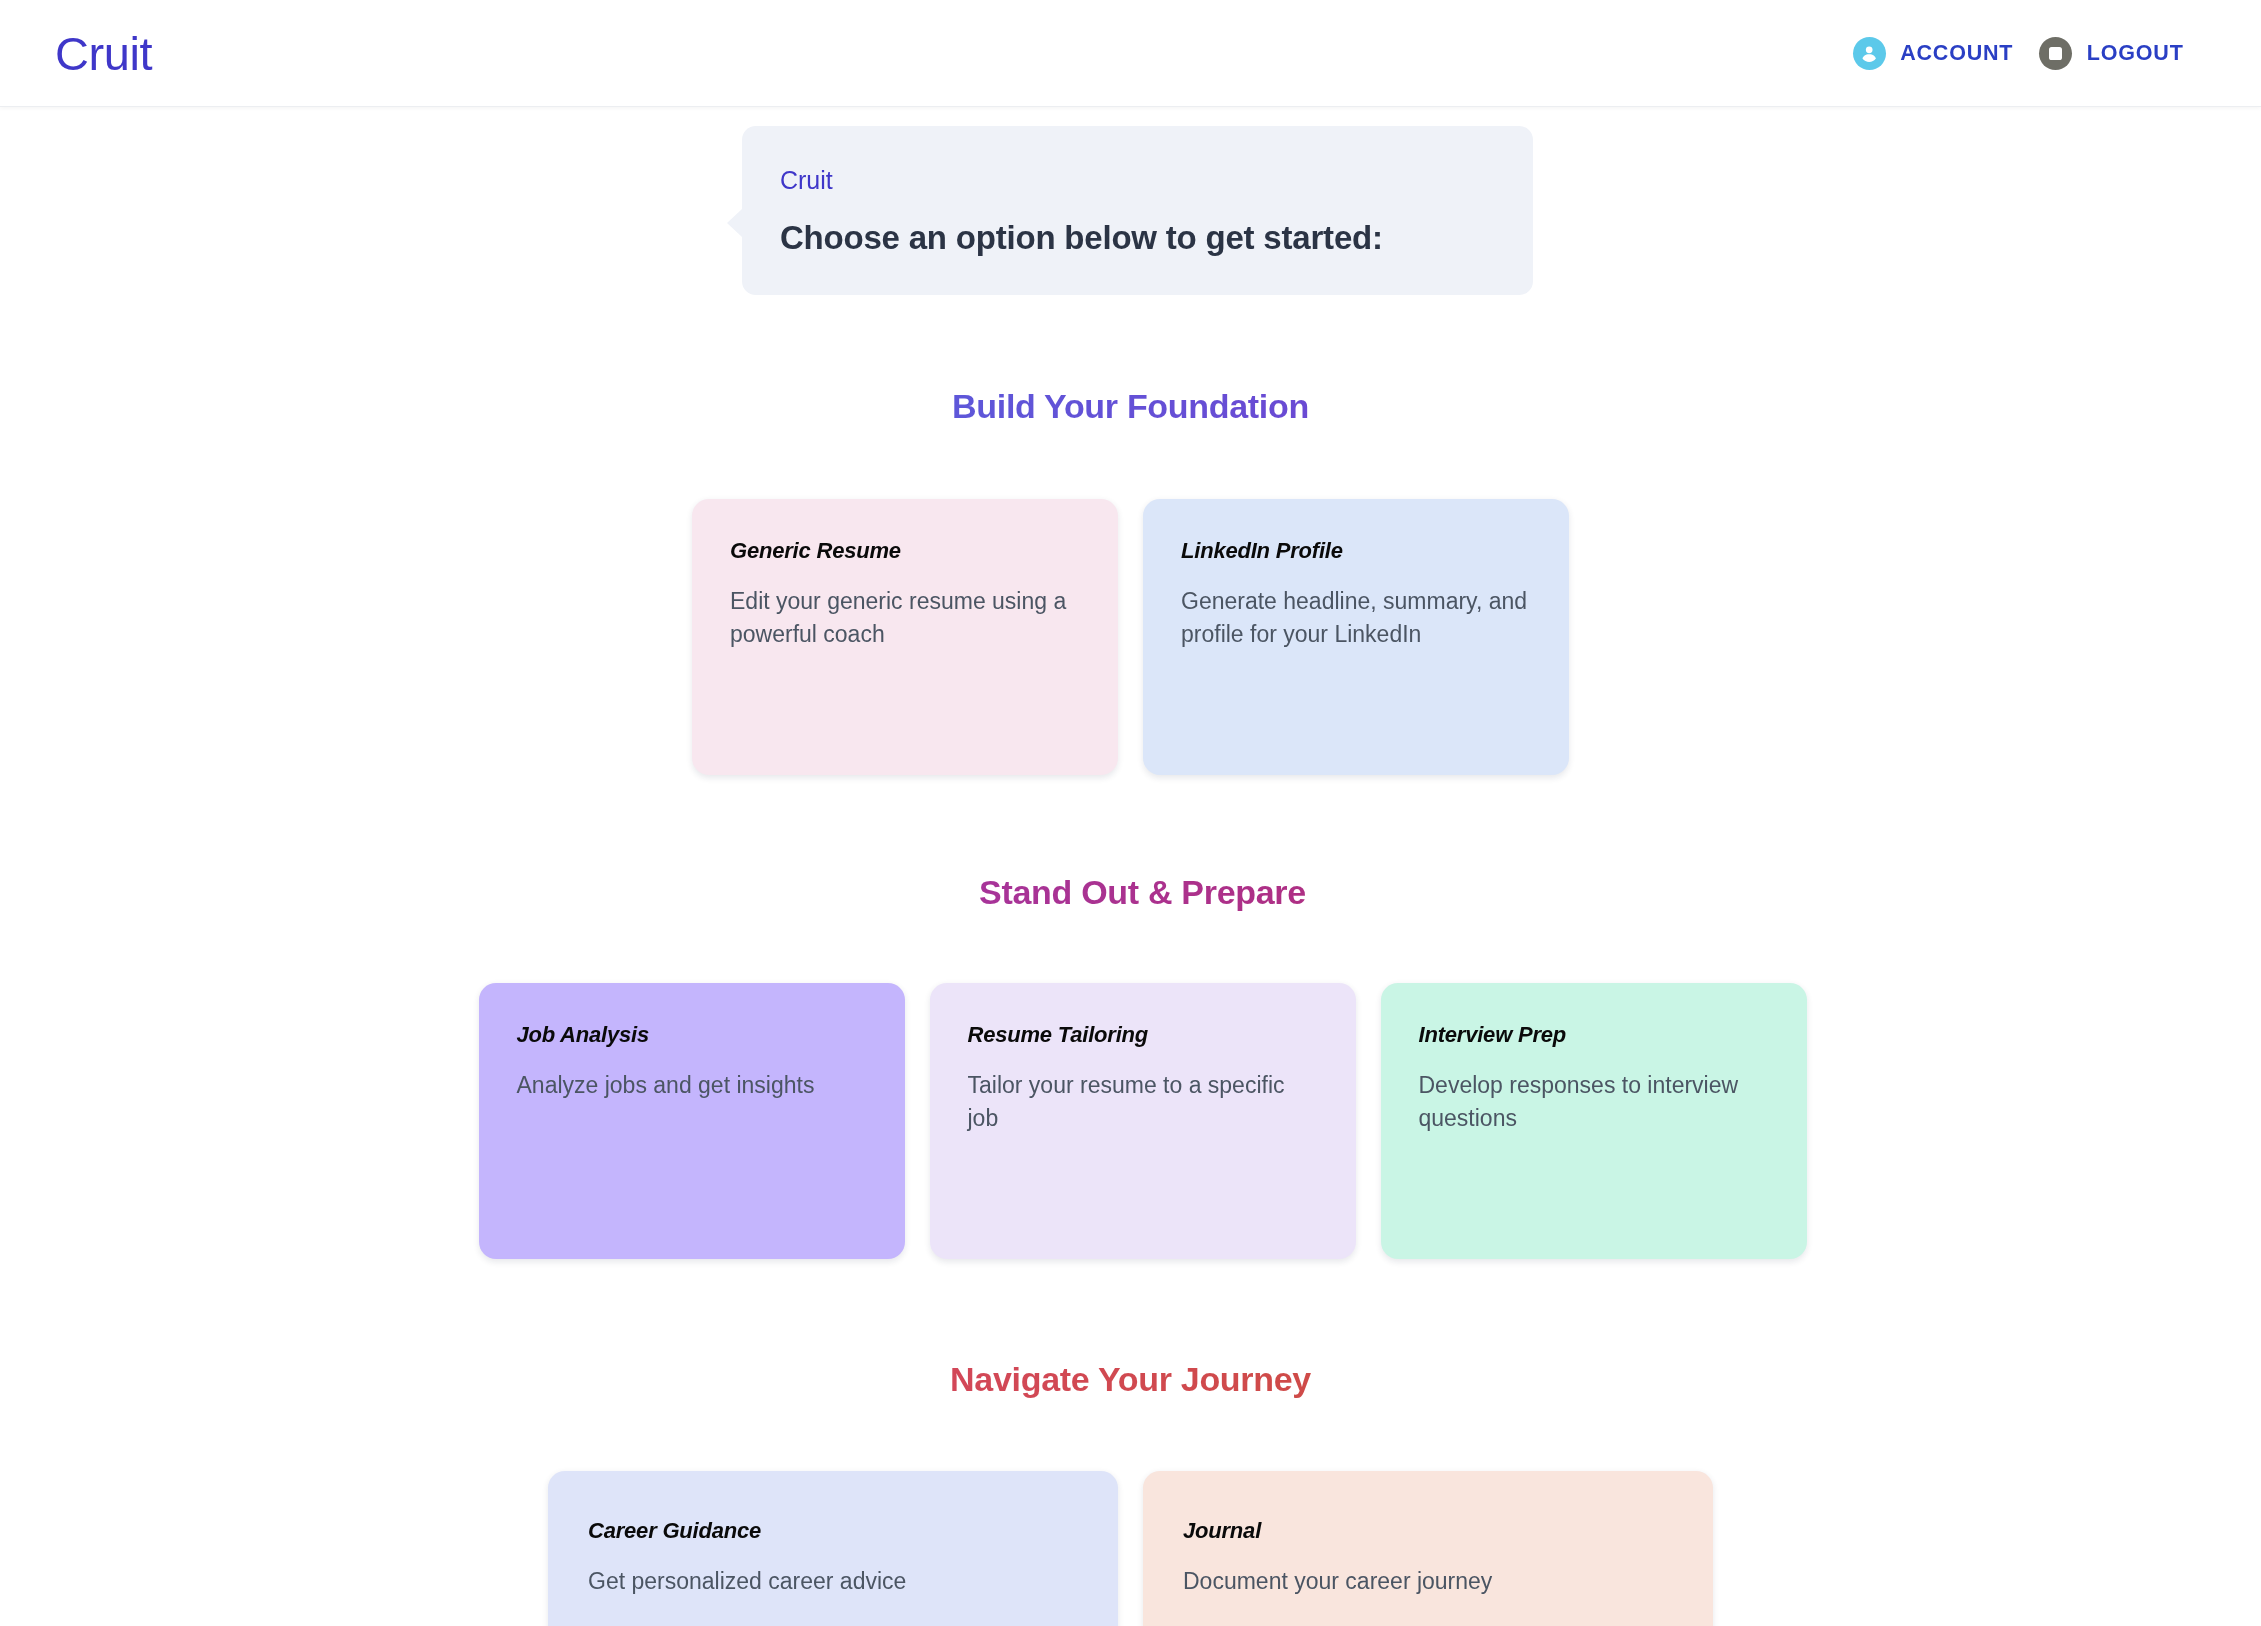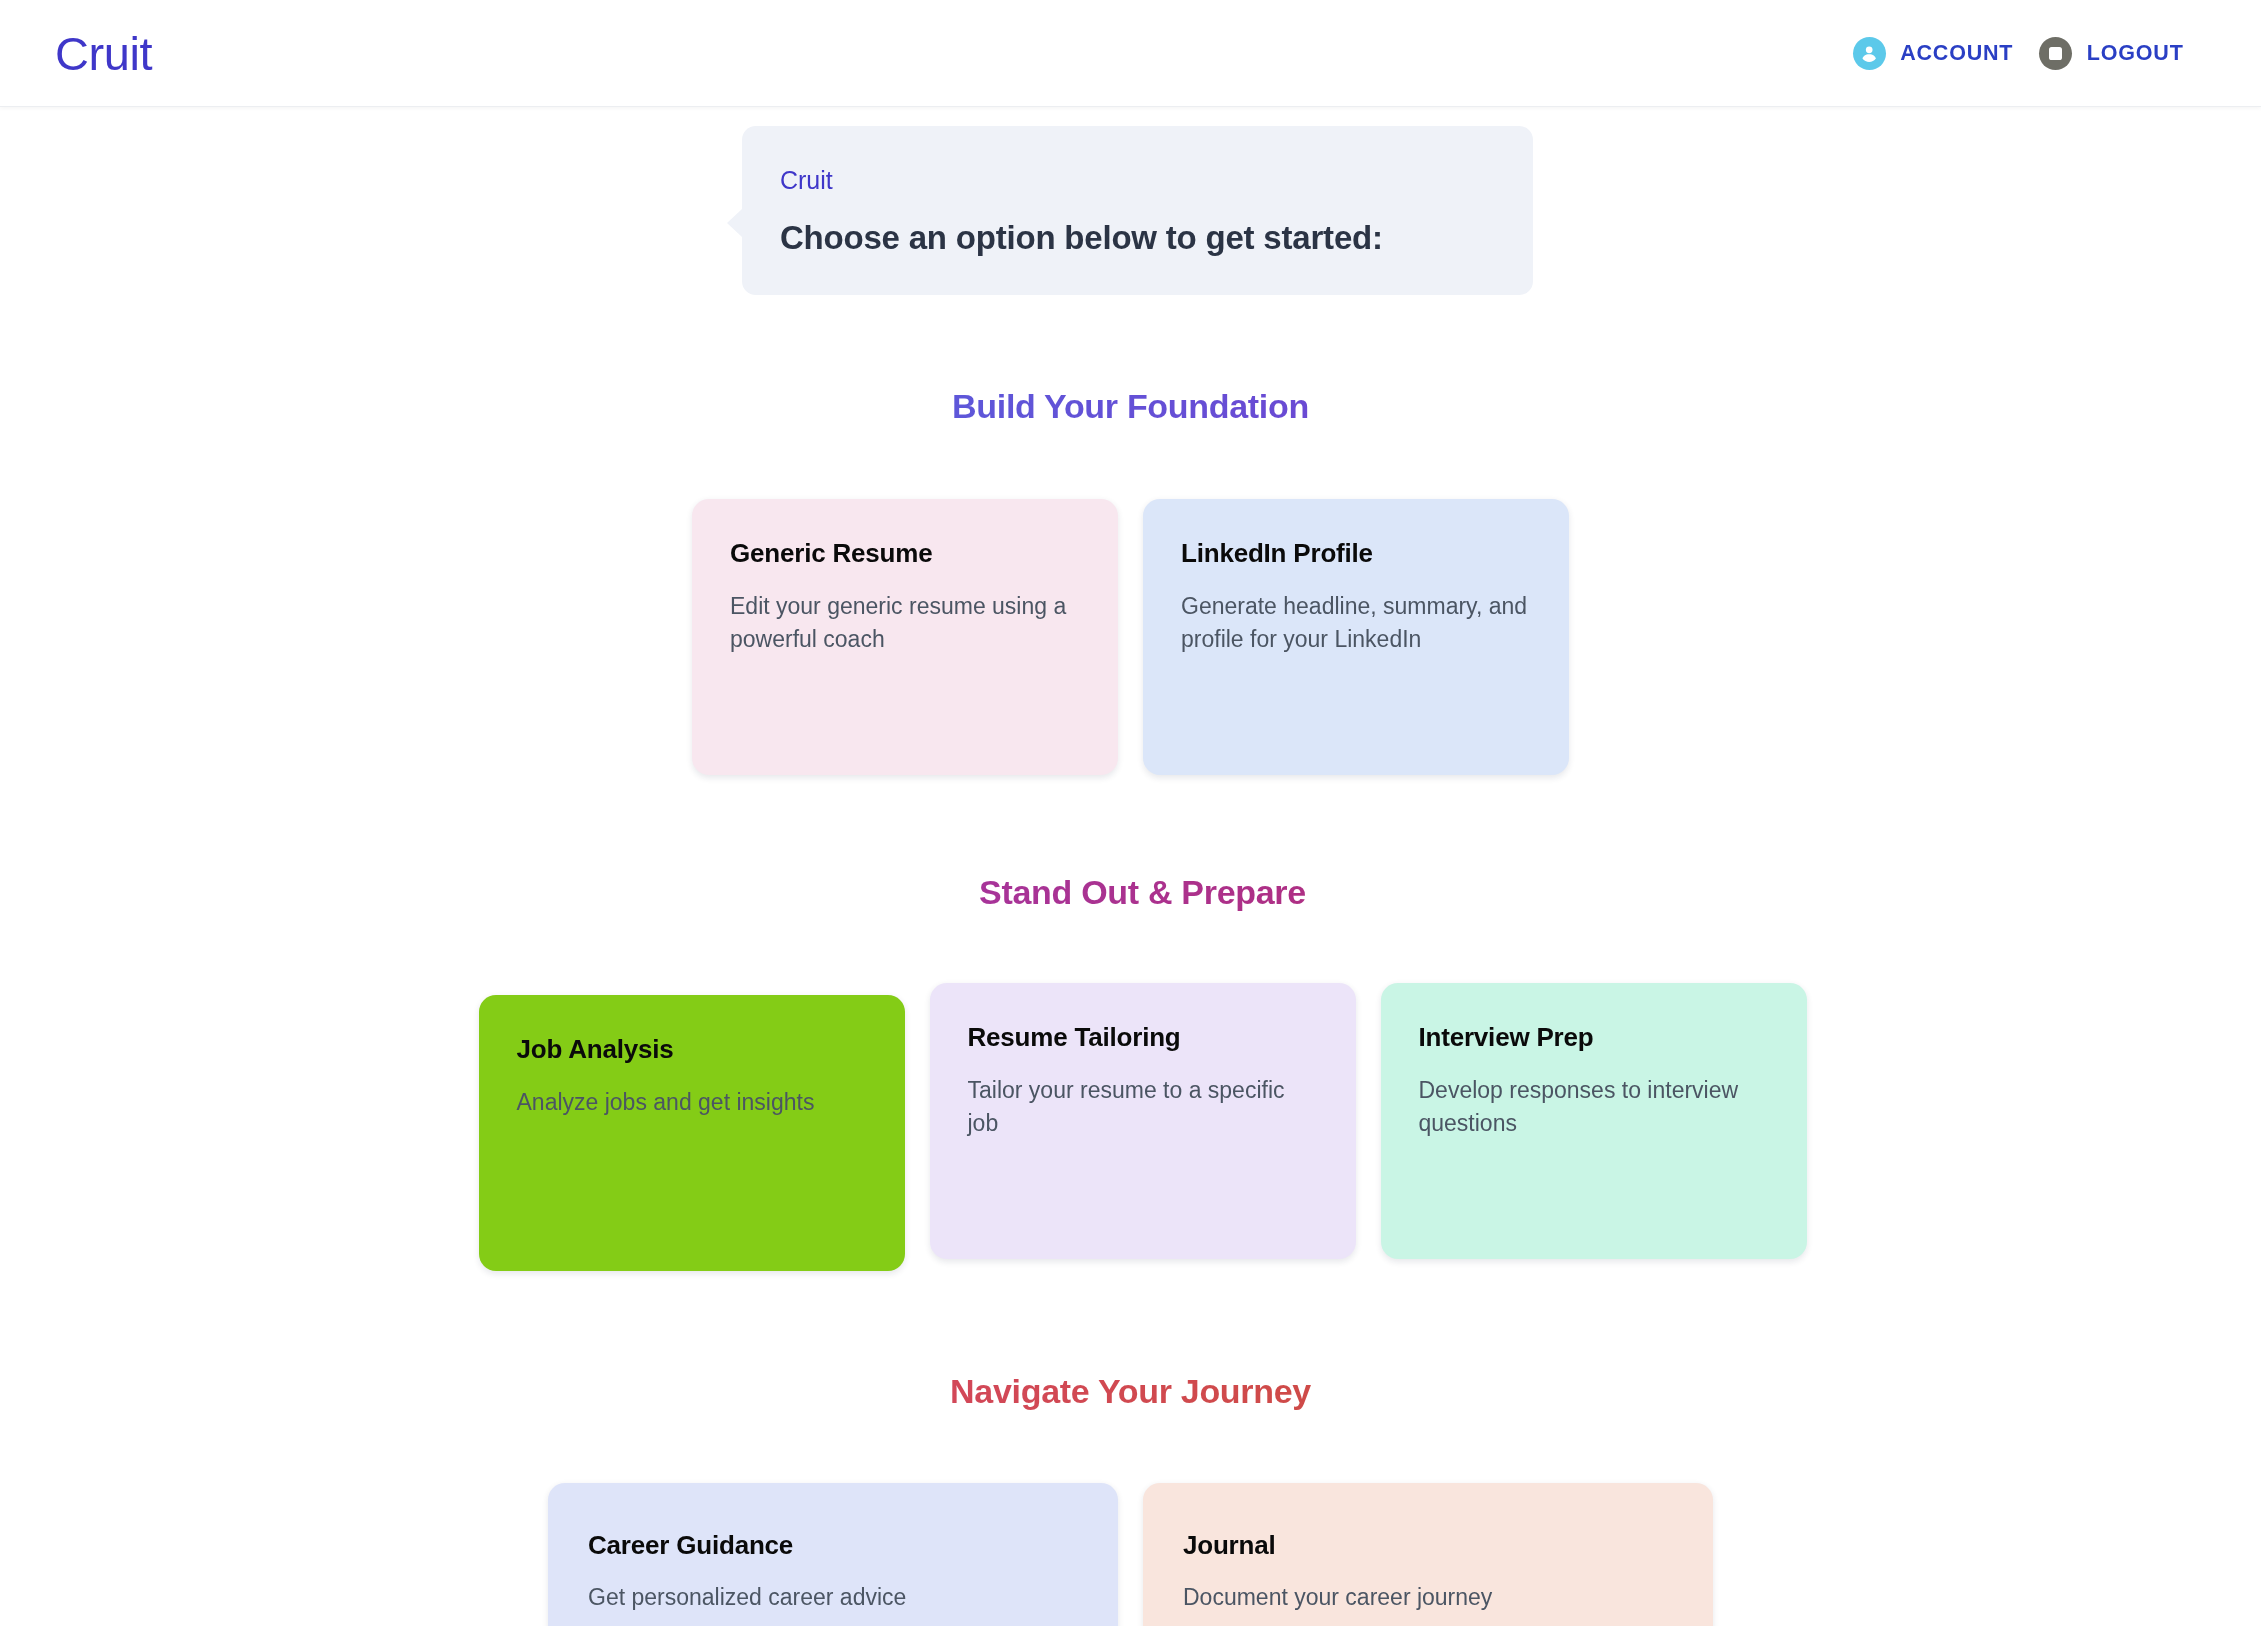--- a/index.html
+++ b/index.html
@@ -170,40 +170,41 @@
     overflow: hidden;
   }
 
   .option-card.wide {
     width: 570px;
     height: 181px;
     padding: 47px 40px 0 40px;
   }
 
   .card-title {
-    font-size: 26px;
+    font-size: 22px;
     font-weight: 700;
     color: #0a0a0a;
     line-height: 1.2;
     letter-spacing: -0.2px;
     margin-bottom: 20.7px;
+    font-style: italic;
   }
 
   .card-desc {
     font-size: 23px;
     font-weight: 400;
     color: #4b5563;
     line-height: 1.45;
   }
 
   
   .bg-pink     { background: #f8e7ef; }
   .bg-green    { background: #ddf5e1; }
   .bg-blue     { background: #dbe6f9; }
-  .bg-yellow   { background: #84cc16; margin-top: 12px; }
+  .bg-yellow   { background: #c4b5fd; }
   .bg-lavender { background: #ece4f9; }
   .bg-mint     { background: #c9f5e5; }
   .bg-peri     { background: #dee4f9; }
   .bg-peach    { background: #f9e5dd; }
 
   .row-standout { margin-top: 70px; }
   .sec-standout-wrap { margin-top: 97px; padding-left: 24px; }
   .sec-journey-wrap  { margin-top: 100px; }
   .row-journey { margin-top: 71px; }
 </style>

